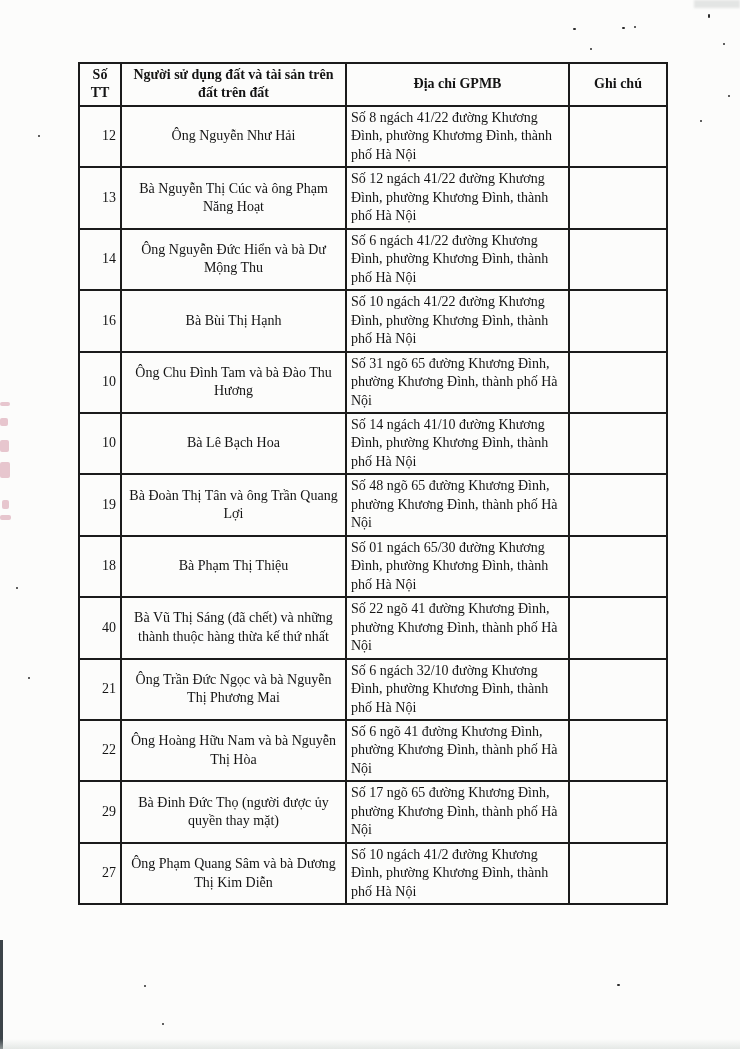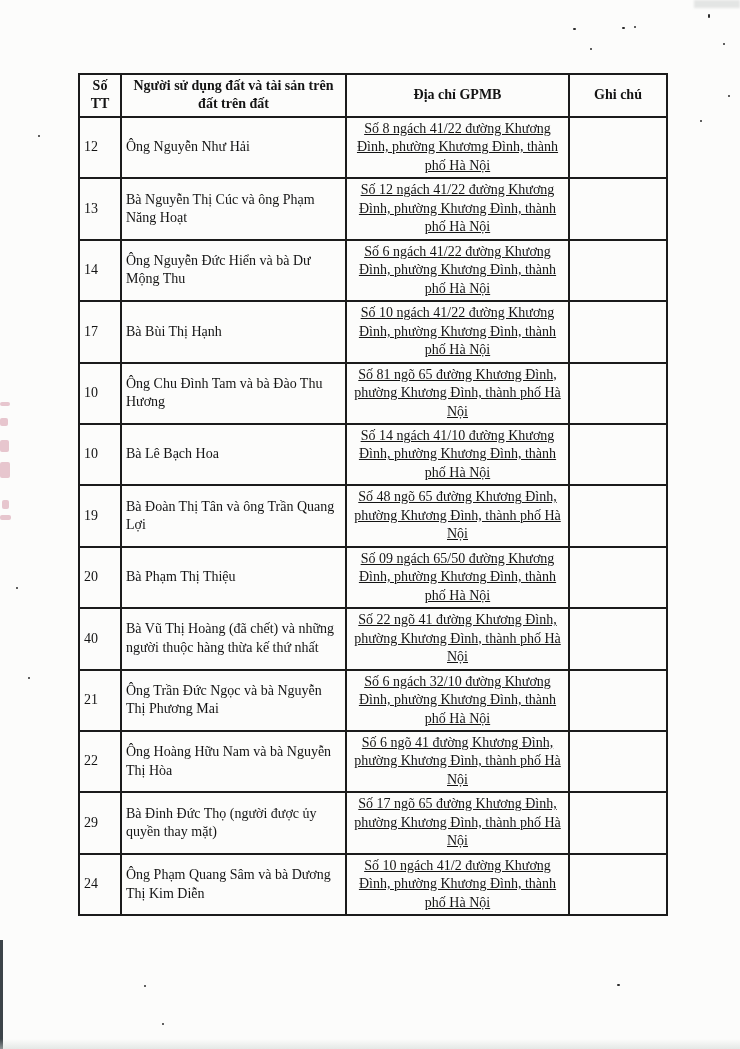--- a/index.html
+++ b/index.html
@@ -15,21 +15,21 @@
     font-family: "Liberation Serif", "DejaVu Serif", serif;
     color: #141414;
   }
   .page {
     position: absolute;
     inset: 0;
   }
   table.doc-table {
     position: absolute;
     left: 78px;
-    top: 73px;
+    top: 62px;
     width: 588px;
     border-collapse: collapse;
     table-layout: fixed;
     font-size: 14px;
     line-height: 1.32;
   }
   table.doc-table col.c-no     { width: 42px; }
   table.doc-table col.c-owner  { width: 225px; }
   table.doc-table col.c-addr   { width: 223px; }
   table.doc-table col.c-note   { width: 98px; }
@@ -43,33 +43,32 @@
   table.doc-table thead th {
     height: 34px;
     font-weight: bold;
     text-align: center;
     padding: 2px 6px;
   }
   table.doc-table tbody tr {
     height: 61px;
   }
   td.cell-no {
-    text-align: left;
+    text-align: right;
     font-family: Liberation Serif, serif;
   }
   td.cell-owner {
-    text-align: left;
+    text-align: center;
     padding-left: 5px;
     padding-right: 6px;
   }
   td.cell-address {
-    text-align: center;
+    text-align: left;
     padding-left: 7px;
     padding-right: 7px;
-    text-decoration: underline;
   }
   td.cell-note {
     text-align: center;
   }
   
   .speck {
     position: absolute;
     background: #2c2c2c;
     border-radius: 1px;
   }
@@ -135,52 +134,52 @@
           <td class="cell-address">Số 12 ngách 41/22 đường Khương Đình, phường Khương Đình, thành phố Hà Nội</td>
           <td class="cell-note"></td>
         </tr>
         <tr>
           <td class="cell-no">14</td>
           <td class="cell-owner">Ông Nguyễn Đức Hiển và bà Dư Mộng Thu</td>
           <td class="cell-address">Số 6 ngách 41/22 đường Khương Đình, phường Khương Đình, thành phố Hà Nội</td>
           <td class="cell-note"></td>
         </tr>
         <tr>
-          <td class="cell-no">17</td>
+          <td class="cell-no">16</td>
           <td class="cell-owner">Bà Bùi Thị Hạnh</td>
           <td class="cell-address">Số 10 ngách 41/22 đường Khương Đình, phường Khương Đình, thành phố Hà Nội</td>
           <td class="cell-note"></td>
         </tr>
         <tr>
           <td class="cell-no">10</td>
           <td class="cell-owner">Ông Chu Đình Tam và bà Đào Thu Hương</td>
-          <td class="cell-address">Số 81 ngõ 65 đường Khương Đình, phường Khương Đình, thành phố Hà Nội</td>
+          <td class="cell-address">Số 31 ngõ 65 đường Khương Đình, phường Khương Đình, thành phố Hà Nội</td>
           <td class="cell-note"></td>
         </tr>
         <tr>
           <td class="cell-no">10</td>
           <td class="cell-owner">Bà Lê Bạch Hoa</td>
           <td class="cell-address">Số 14 ngách 41/10 đường Khương Đình, phường Khương Đình, thành phố Hà Nội</td>
           <td class="cell-note"></td>
         </tr>
         <tr>
           <td class="cell-no">19</td>
           <td class="cell-owner">Bà Đoàn Thị Tân và ông Trần Quang Lợi</td>
           <td class="cell-address">Số 48 ngõ 65 đường Khương Đình, phường Khương Đình, thành phố Hà Nội</td>
           <td class="cell-note"></td>
         </tr>
         <tr>
-          <td class="cell-no">20</td>
+          <td class="cell-no">18</td>
           <td class="cell-owner">Bà Phạm Thị Thiệu</td>
-          <td class="cell-address">Số 09 ngách 65/50 đường Khương Đình, phường Khương Đình, thành phố Hà Nội</td>
+          <td class="cell-address">Số 01 ngách 65/30 đường Khương Đình, phường Khương Đình, thành phố Hà Nội</td>
           <td class="cell-note"></td>
         </tr>
         <tr>
           <td class="cell-no">40</td>
-          <td class="cell-owner">Bà Vũ Thị Hoàng (đã chết) và những người thuộc hàng thừa kế thứ nhất</td>
+          <td class="cell-owner">Bà Vũ Thị Sáng (đã chết) và những thành thuộc hàng thừa kế thứ nhất</td>
           <td class="cell-address">Số 22 ngõ 41 đường Khương Đình, phường Khương Đình, thành phố Hà Nội</td>
           <td class="cell-note"></td>
         </tr>
         <tr>
           <td class="cell-no">21</td>
           <td class="cell-owner">Ông Trần Đức Ngọc và bà Nguyễn Thị Phương Mai</td>
           <td class="cell-address">Số 6 ngách 32/10 đường Khương Đình, phường Khương Đình, thành phố Hà Nội</td>
           <td class="cell-note"></td>
         </tr>
         <tr>
@@ -189,21 +188,21 @@
           <td class="cell-address">Số 6 ngõ 41 đường Khương Đình, phường Khương Đình, thành phố Hà Nội</td>
           <td class="cell-note"></td>
         </tr>
         <tr>
           <td class="cell-no">29</td>
           <td class="cell-owner">Bà Đinh Đức Thọ (người được ủy quyền thay mặt)</td>
           <td class="cell-address">Số 17 ngõ 65 đường Khương Đình, phường Khương Đình, thành phố Hà Nội</td>
           <td class="cell-note"></td>
         </tr>
         <tr>
-          <td class="cell-no">24</td>
+          <td class="cell-no">27</td>
           <td class="cell-owner">Ông Phạm Quang Sâm và bà Dương Thị Kim Diễn</td>
           <td class="cell-address">Số 10 ngách 41/2 đường Khương Đình, phường Khương Đình, thành phố Hà Nội</td>
           <td class="cell-note"></td>
         </tr>
       </tbody>
   </table>
 
   <div class="speck" style="left:573px; top:28px; width:3px; height:2px;"></div>
   <div class="speck" style="left:622px; top:27px; width:3px; height:2px;"></div>
   <div class="speck" style="left:634px; top:26px; width:2px; height:2px;"></div>

